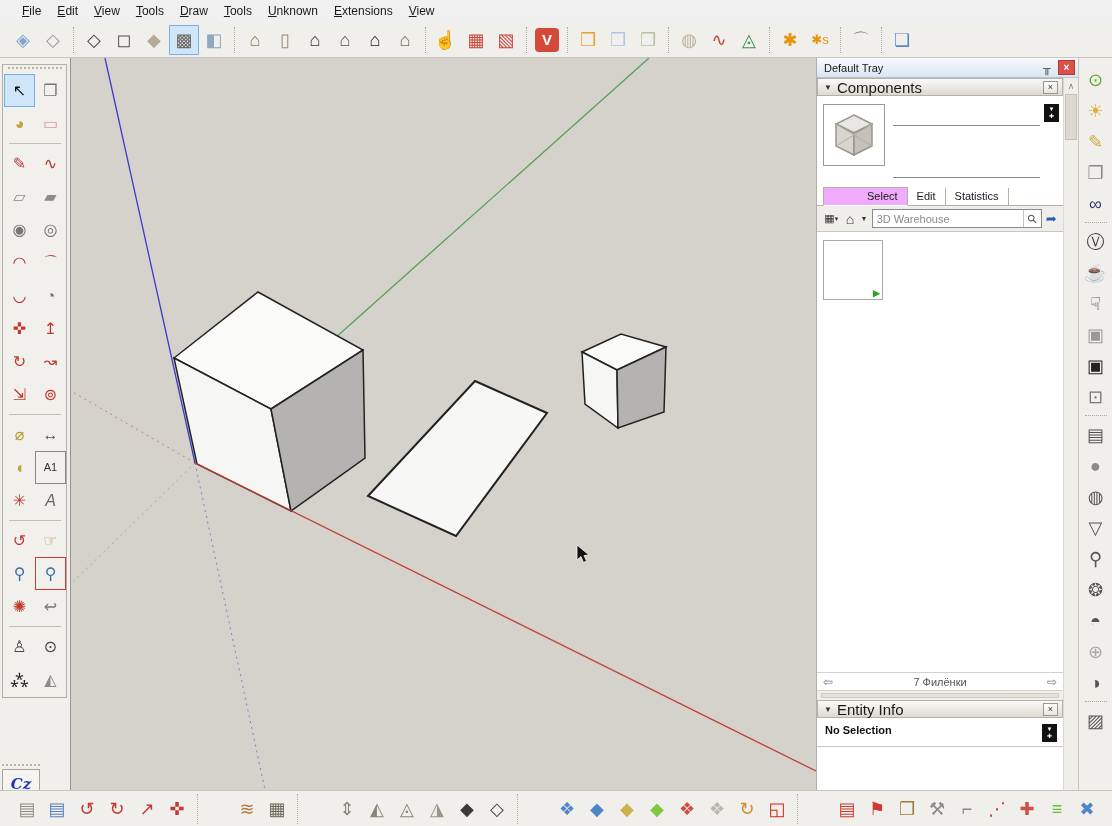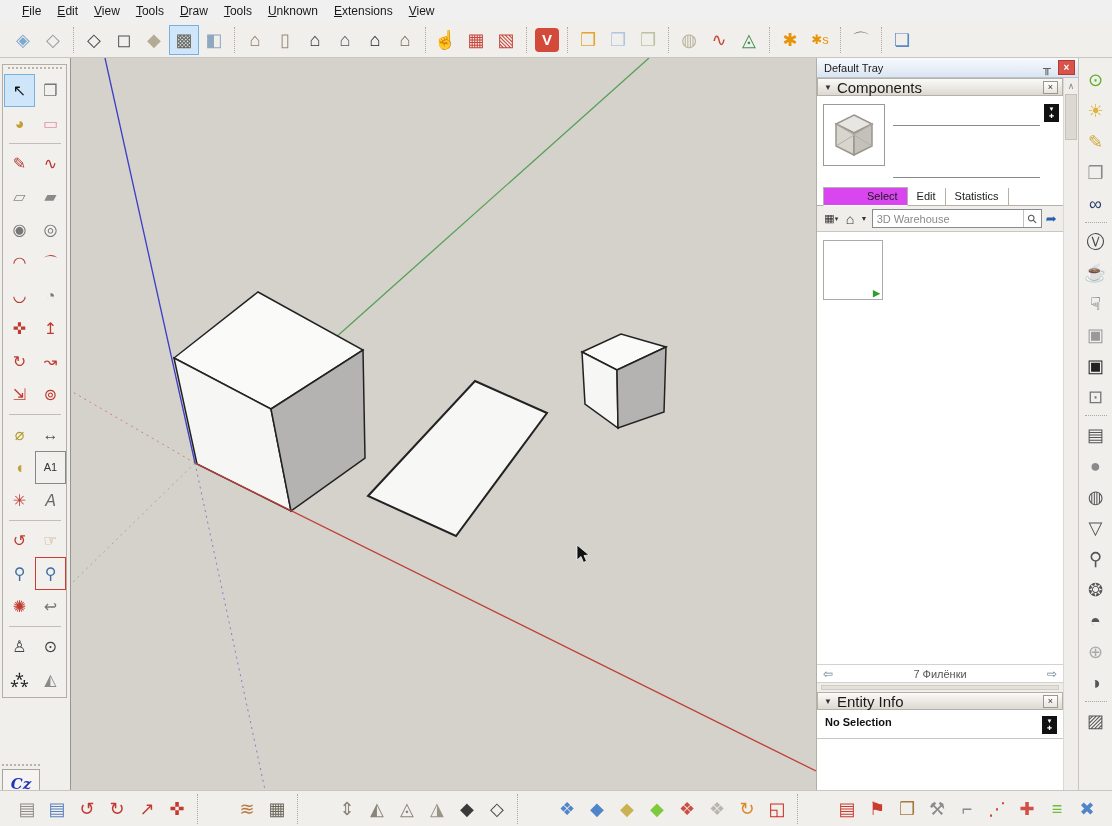--- a/index.html
+++ b/index.html
@@ -78,21 +78,21 @@
   #comp-fields { flex:1; margin-left:8px; }
   .name-line { height:22px; border-bottom:1px solid #8a8a8a; }
   .desc-area { height:52px; border-bottom:1px solid #8a8a8a; }
   .details-btn { width:15px; height:18px; background:#111; color:#fff; margin-left:4px;
     display:flex; flex-direction:column; align-items:center; justify-content:center;
     font-size:6px; line-height:7px; flex:0 0 auto; }
 
   #comp-tabs { height:20px; flex:0 0 auto; background:#fff; display:flex; align-items:flex-end;
     padding-left:6px; border-bottom:1px solid #b5b1a8; }
   .tab { padding:2px 9px 3px 9px; color:#1a1a1a; border-right:1px solid #b5b1a8; cursor:default; }
-  .tab.active { border:1px solid #b5b1a8; border-bottom:1px solid #fff; margin-bottom:-1px; background:#d946ef;padding-left:43px; }
+  .tab.active { border:1px solid #b5b1a8; border-bottom:1px solid #fff; margin-bottom:-1px; background:#f0abfc;padding-left:43px; }
 
   #search-row { height:26px; flex:0 0 auto; background:#f0eeea; border-bottom:1px solid #cac7c0;
     display:flex; align-items:center; padding:0 4px; }
   .sr-btn { height:20px; border:1px solid transparent; display:flex; align-items:center;
     justify-content:center; color:#333; cursor:default; }
   .view-btn { width:24px; font-size:11px; }
   .home-btn { width:20px; font-size:14px; }
   .drop-btn { width:13px; font-size:7px; }
   .search-box { flex:1; height:19px; border:1px solid #8a8a8a; background:#fff;
     display:flex; align-items:center; margin:0 2px; }
@@ -115,21 +115,21 @@
   .item-by i, .item-desc { color:#9a9a9a; font-style:italic; }
   .item-desc { margin-top:2px; }
 
   #comp-nav { height:18px; flex:0 0 auto; background:#fff; border-top:1px solid #d5d2cb;
     display:flex; align-items:center; padding:0 6px; }
   .nav-arrow { color:#6a7a8a; font-size:12px; cursor:default; }
   .nav-label { flex:1; text-align:center; color:#555; }
   #h-scroll { height:10px; flex:0 0 auto; background:#f0eeea; border-top:1px solid #d5d2cb; }
   #hs-track { height:5px; margin:2px 4px; background:#e4e1db; border:1px solid #cfccc5; }
 
-  #ei-body { flex:0 0 auto; background:#fff; height:80px; }
+  #ei-body { flex:0 0 auto; background:#fff; height:72px; }
   #ei-row { display:flex; align-items:flex-start; padding:6px 6px 4px 8px;
     border-bottom:1px solid #cac7c0; }
   #ei-status { flex:1; font-weight:bold; color:#111; }
 
   
   #righttoolbar { position:absolute; left:1078px; top:0; width:34px; height:732px;
     background:#f1efec; border-left:1px solid #c9c6c0; display:flex; flex-direction:column;
     align-items:center; padding-top:6px; }
   .ricon { width:28px; height:31px; display:flex; align-items:center; justify-content:center;
     font-size:18px; line-height:1; cursor:default; flex:0 0 auto; }

